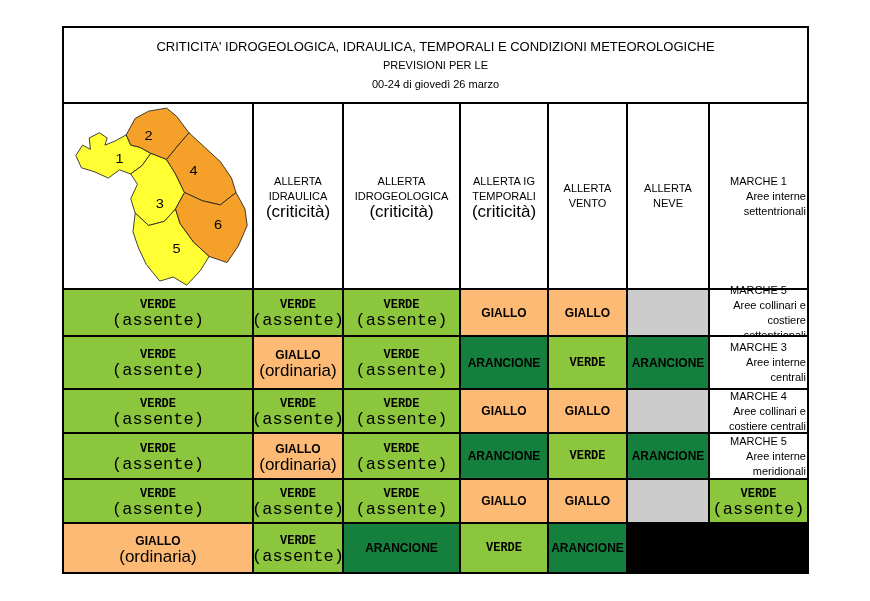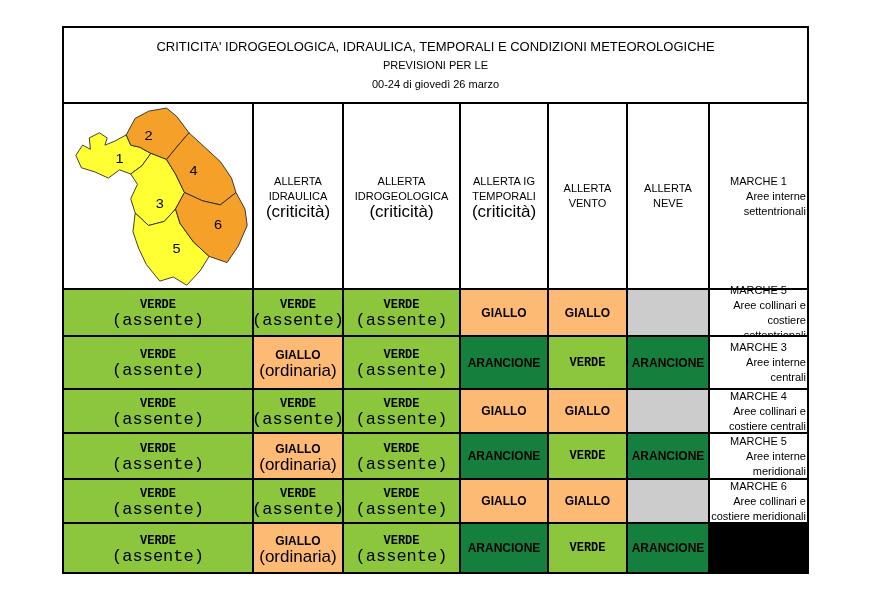--- a/index.html
+++ b/index.html
@@ -219,24 +219,20 @@
     </div>
     <div class="cell" data-color="yellow">
       <div class="lvl">GIALLO</div>
       <div class="det"></div>
     </div>
     <div class="cell" data-color="gray">
       <div class="lvl"></div>
       <div class="det"></div>
     </div>
 
-    <div class="rlabel">
-      <div>MARCHE 6</div>
-      <div>Aree collinari e costiere meridionali</div>
-    </div>
     <div class="cell" data-color="green">
       <div class="lvl">VERDE</div>
       <div class="det">(assente)</div>
     </div>
     <div class="cell" data-color="yellow">
       <div class="lvl">GIALLO</div>
       <div class="det">(ordinaria)</div>
     </div>
     <div class="cell" data-color="green">
       <div class="lvl">VERDE</div>

